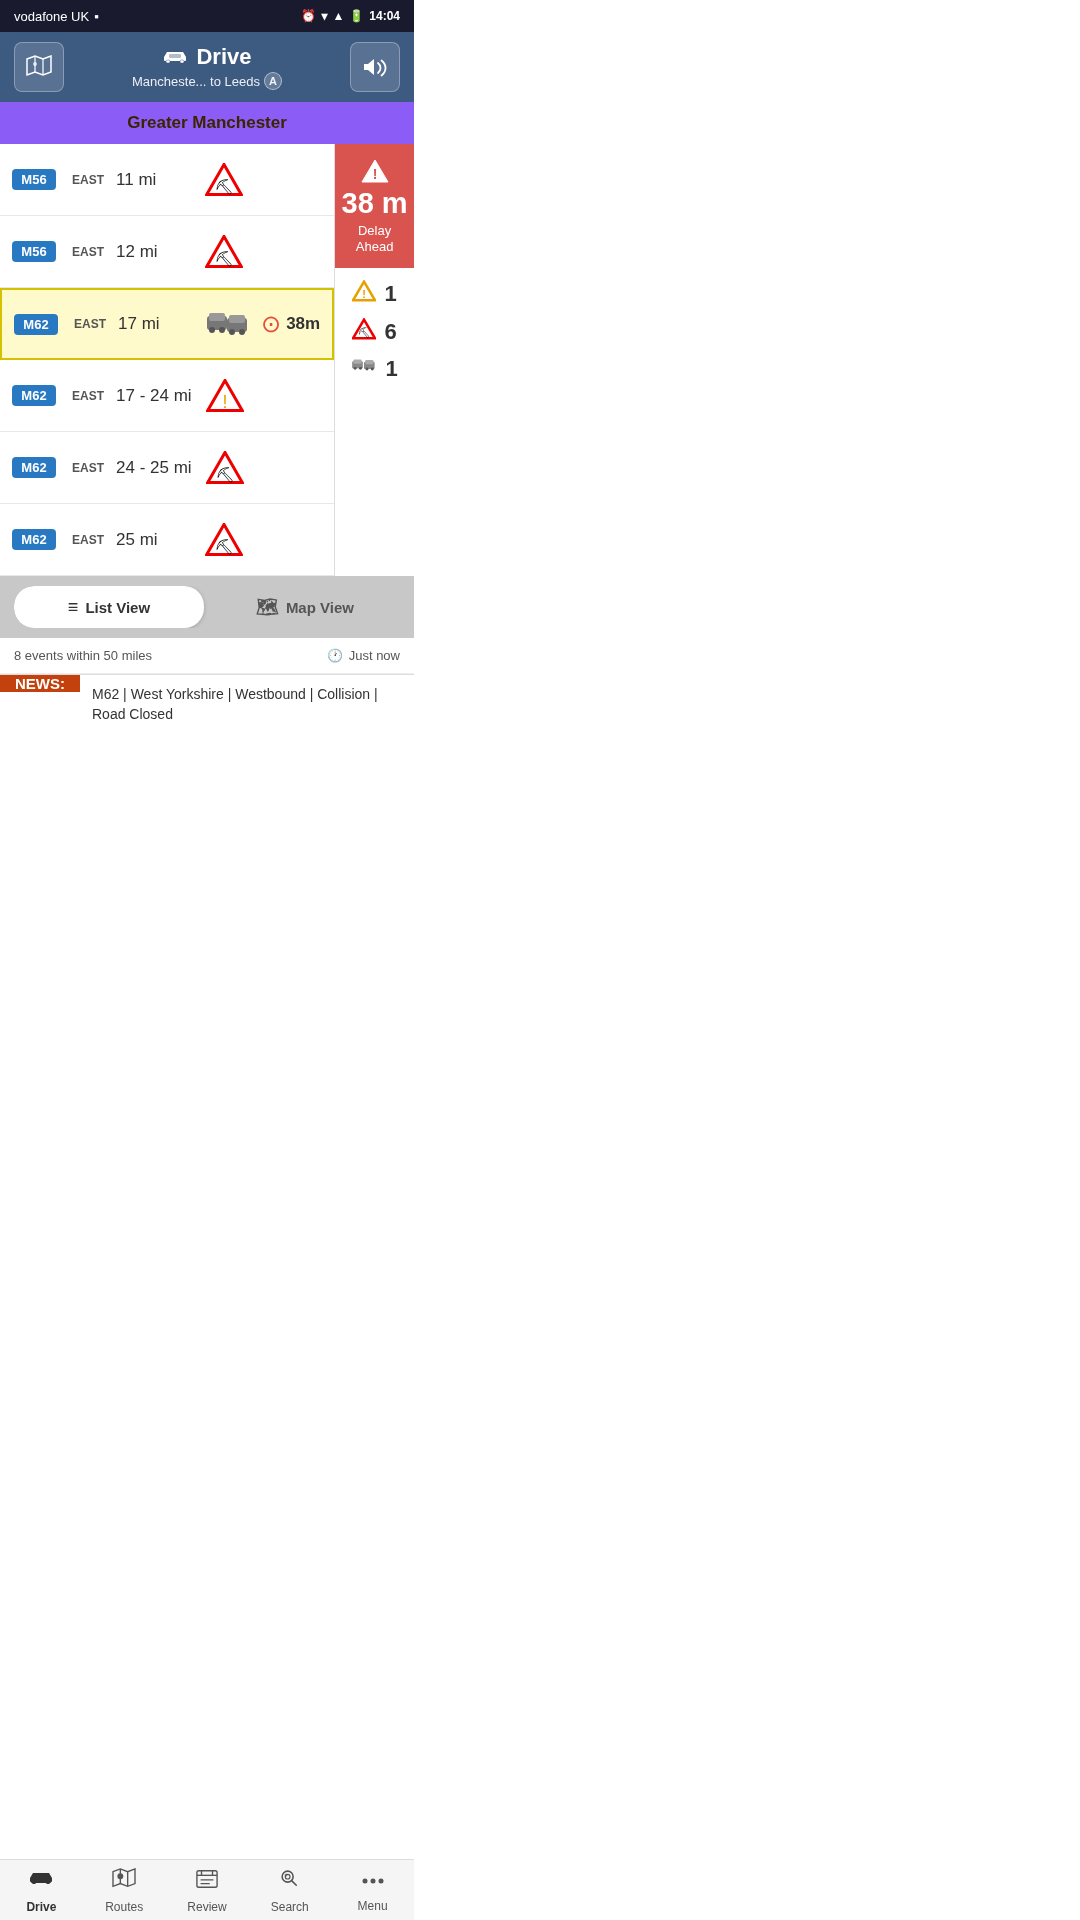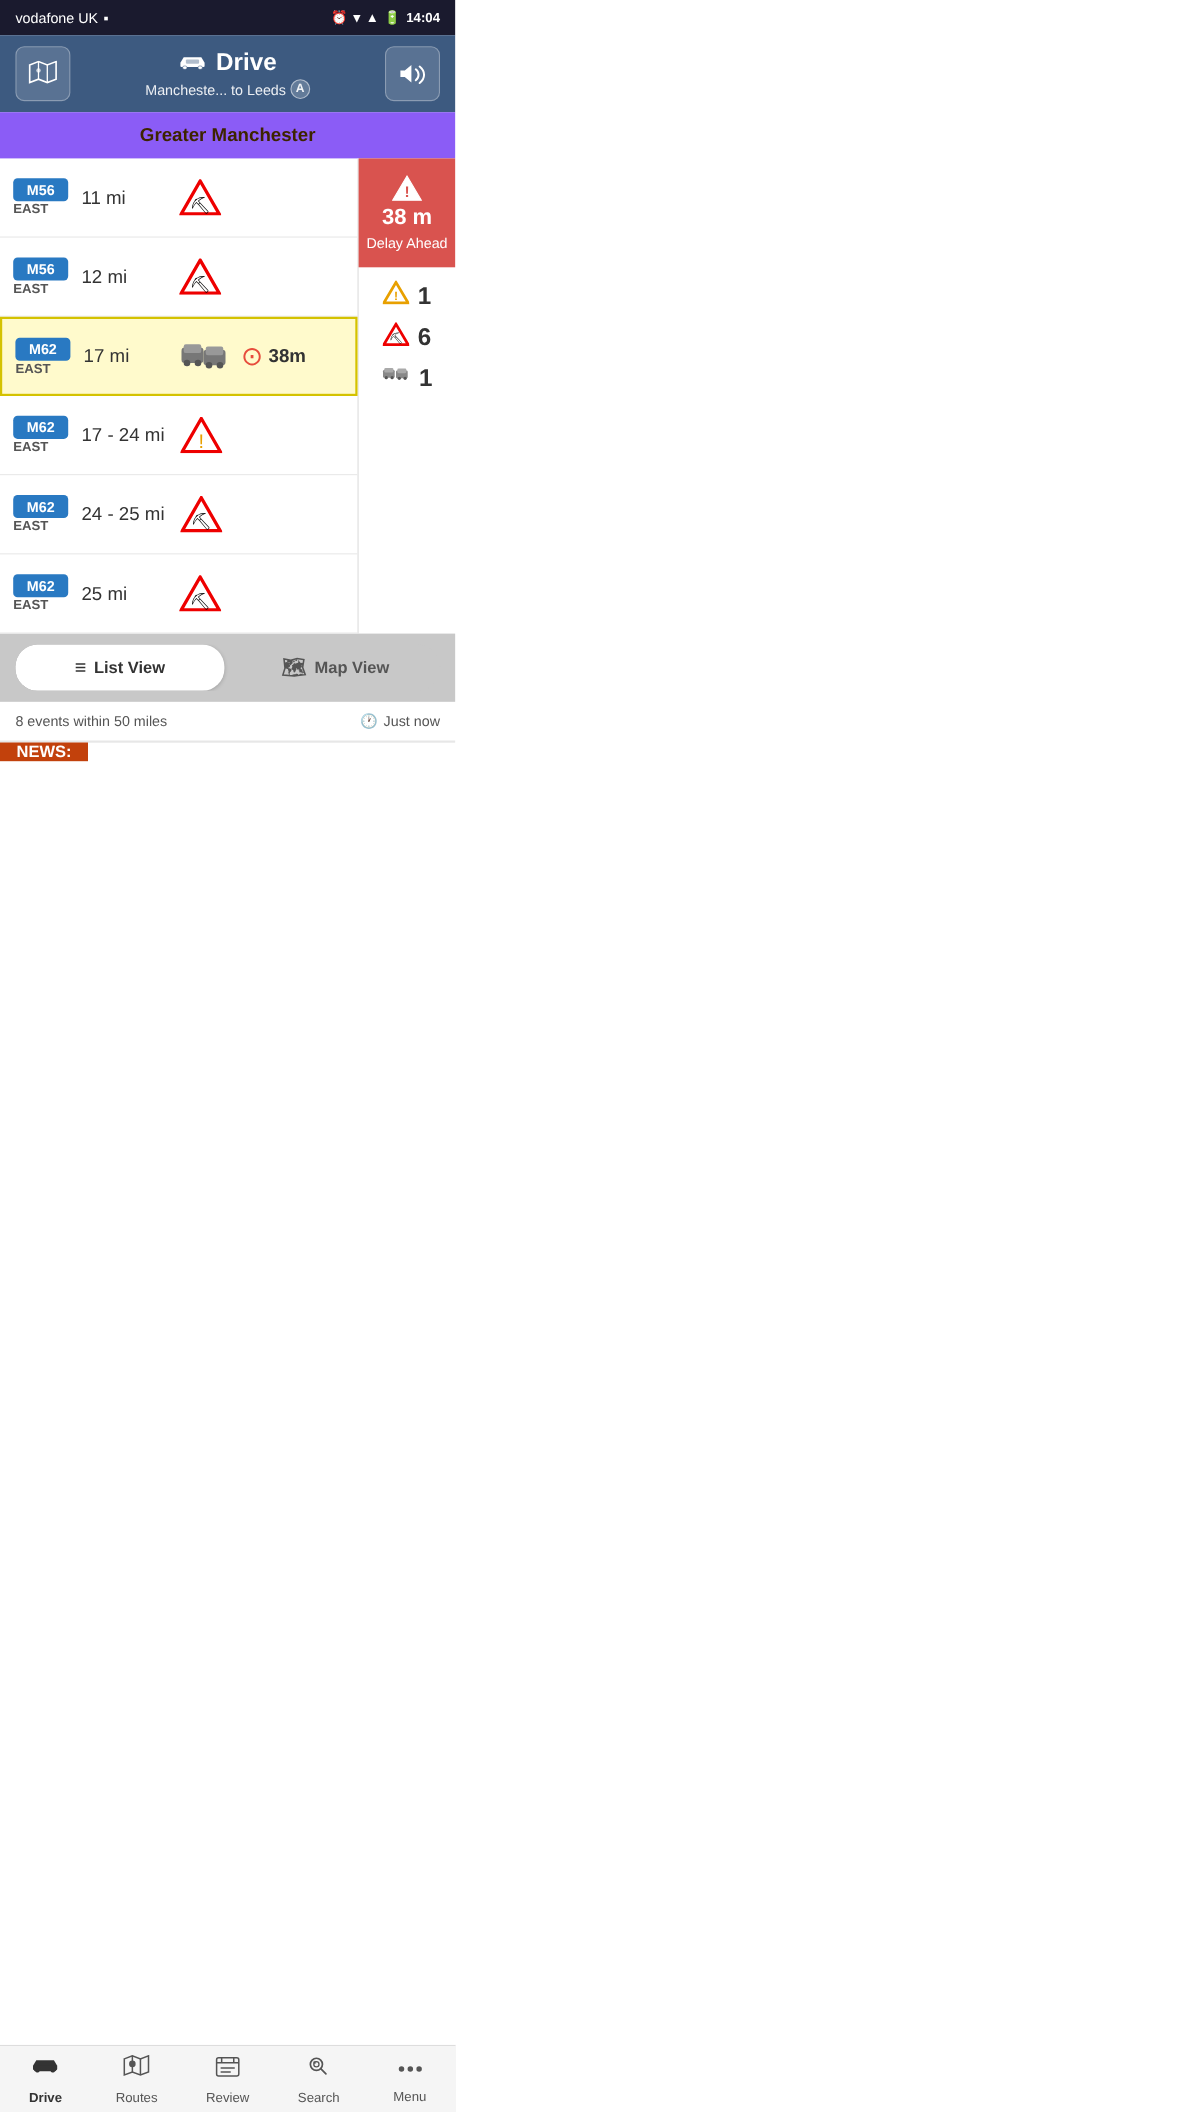--- a/index.html
+++ b/index.html
@@ -110,22 +110,23 @@
       border-bottom: 1px solid #e8e8e8;
       gap: 12px;
       min-height: 72px;
     }
     .traffic-row.highlighted {
       background: #fffacc;
       border: 2px solid #d4c200;
     }
     .road-badge {
       display: flex;
-      flex-direction: column;
+      align-items: center;
       min-width: 50px;
+      gap: 16px;
     }
     .road-tag {
       background: #2979c2;
       color: #fff;
       font-size: 13px;
       font-weight: 700;
       padding: 3px 8px;
       border-radius: 4px;
       min-width: 44px;
       text-align: center;
@@ -162,21 +163,21 @@
       color: #fff;
       width: 100%;
       text-align: center;
       padding: 14px 6px;
       display: flex;
       flex-direction: column;
       align-items: center;
       gap: 3px;
     }
     .delay-time {
-      font-size: 20px;
+      font-size: 29px;
       font-weight: 700;
     }
     .delay-label {
       font-size: 13px;
       line-height: 1.2;
     }
     .sidebar-incidents {
       padding: 12px 0;
       display: flex;
       flex-direction: column;
@@ -542,20 +543,21 @@
 <div class="events-footer">
   <span>8 events within 50 miles</span>
   <div class="just-now">
     <span>🕐</span>
     <span>Just now</span>
   </div>
 </div>
 
 <div class="news-bar">
   <div class="news-label">NEWS:</div>
+  <div class="news-text">M62 | West Yorkshire | Westbound | Collision | Road Closed</div>
 </div>
 
 <div class="nav-spacer"></div>
 
 <div class="bottom-nav">
   <div class="nav-item active">
     <span class="nav-icon">
       <svg width="26" height="22" viewBox="0 0 26 22" fill="#333">
         <path d="M5 14H3a1 1 0 01-1-1v-3l3-5h16l3 5v3a1 1 0 01-1 1h-2"></path>
         <rect x="4" y="13" width="4" height="3" rx="1.5" fill="#333"></rect>

